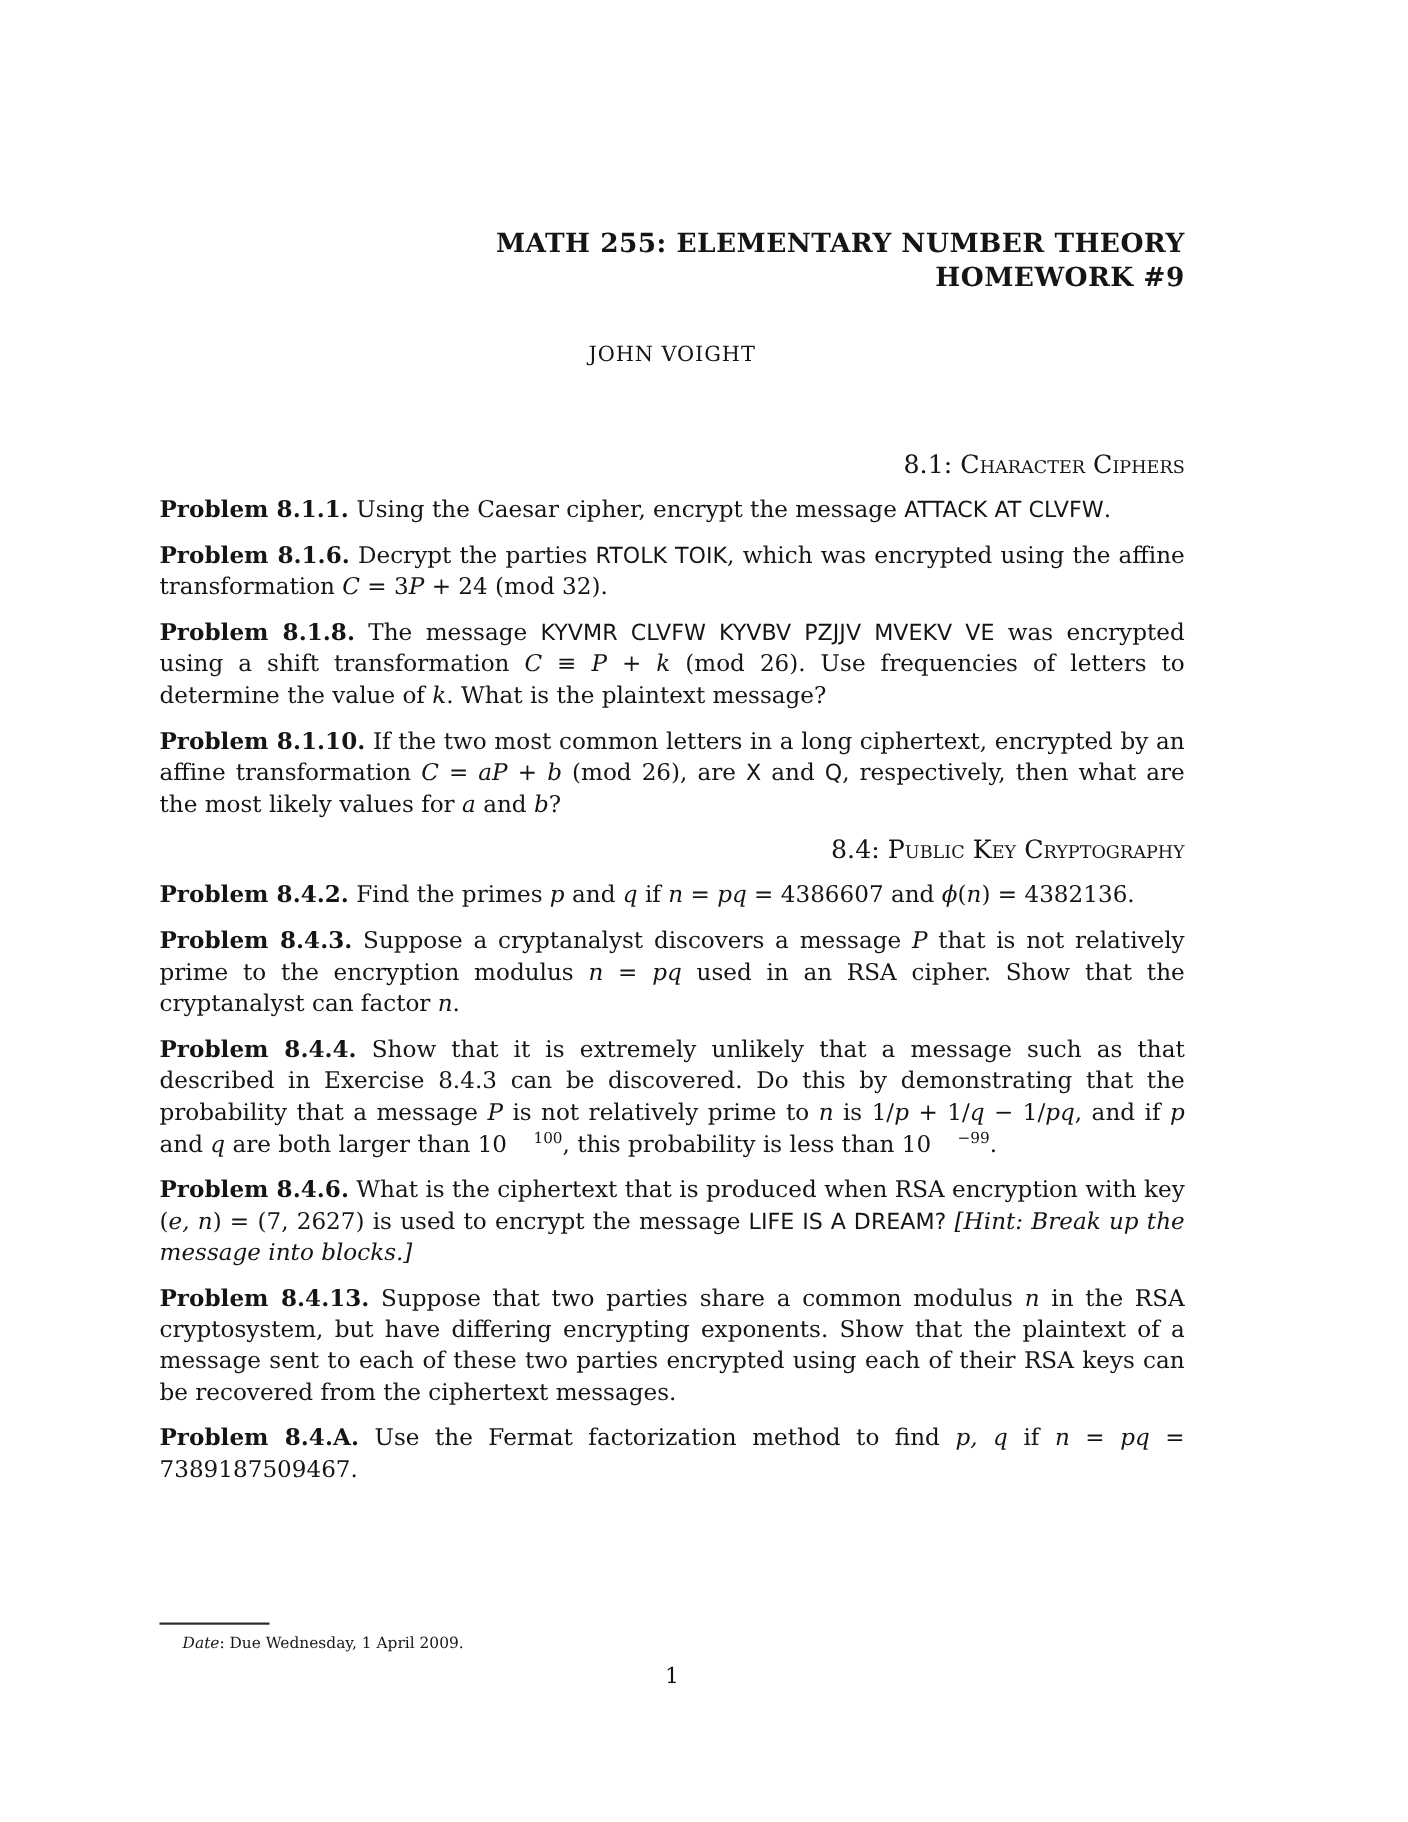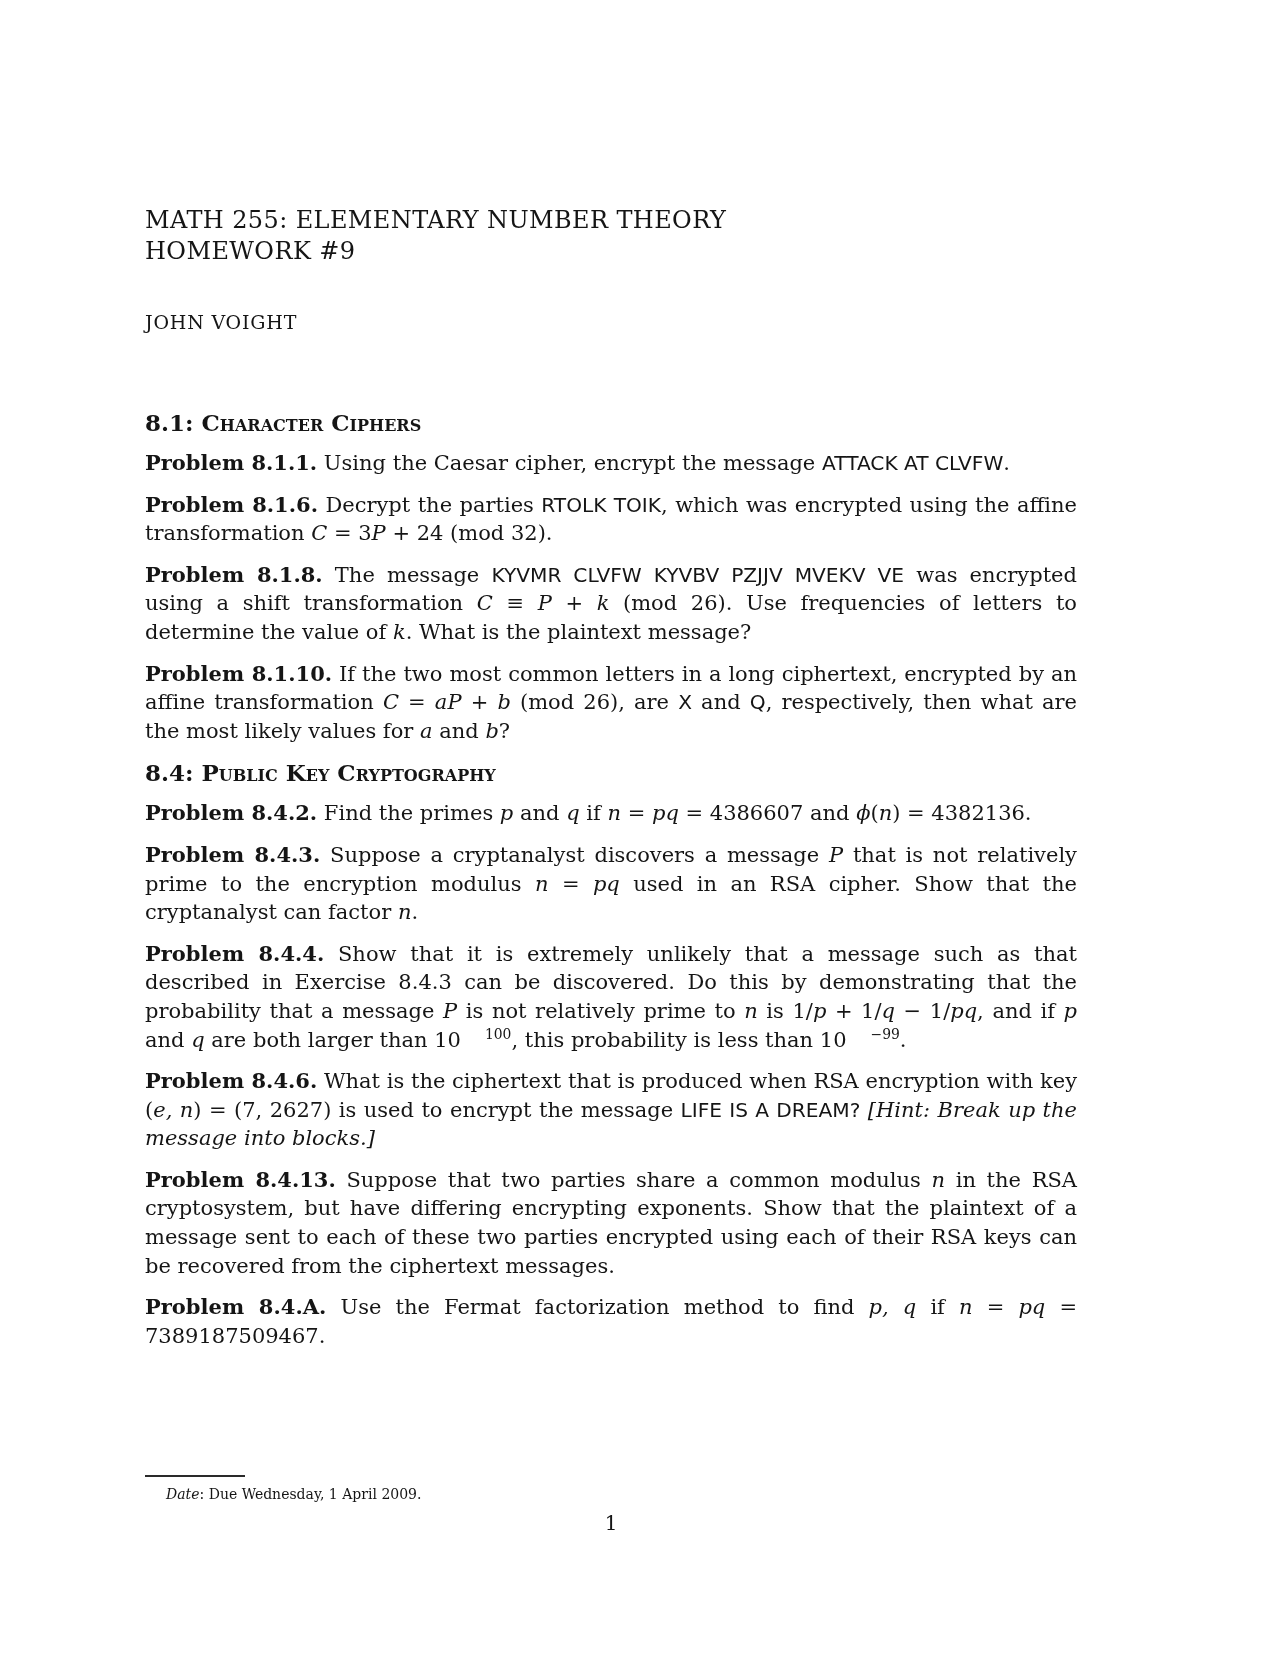--- a/index.html
+++ b/index.html
@@ -10,35 +10,35 @@
     font-family: "DejaVu Serif", "Liberation Serif", serif;
     color: #151515;
   }
   .page {
     width: 932px;
     margin-left: 145px;
     padding-top: 205px;
     box-sizing: border-box;
   }
   .title {
-    text-align: left;
-    font-weight: normal;
+    text-align: right;
+    font-weight: bold;
     font-size: 24px;
     line-height: 31px;
     letter-spacing: 0.4px;
   }
   .author {
-    text-align: left;
+    text-align: center;
     margin-top: 44px;
     font-size: 19px;
     letter-spacing: 0.8px;
   }
   h2.section {
-    text-align: left;
-    font-weight: bold;
+    text-align: right;
+    font-weight: normal;
     font-variant: small-caps;
     font-size: 23px;
     line-height: 24px;
     margin: 16px 0 14px 0;
   }
   h2.section.first { margin-top: 78px; }
   p.problem {
     font-size: 21px;
     line-height: 28.6px;
     text-align: justify;

